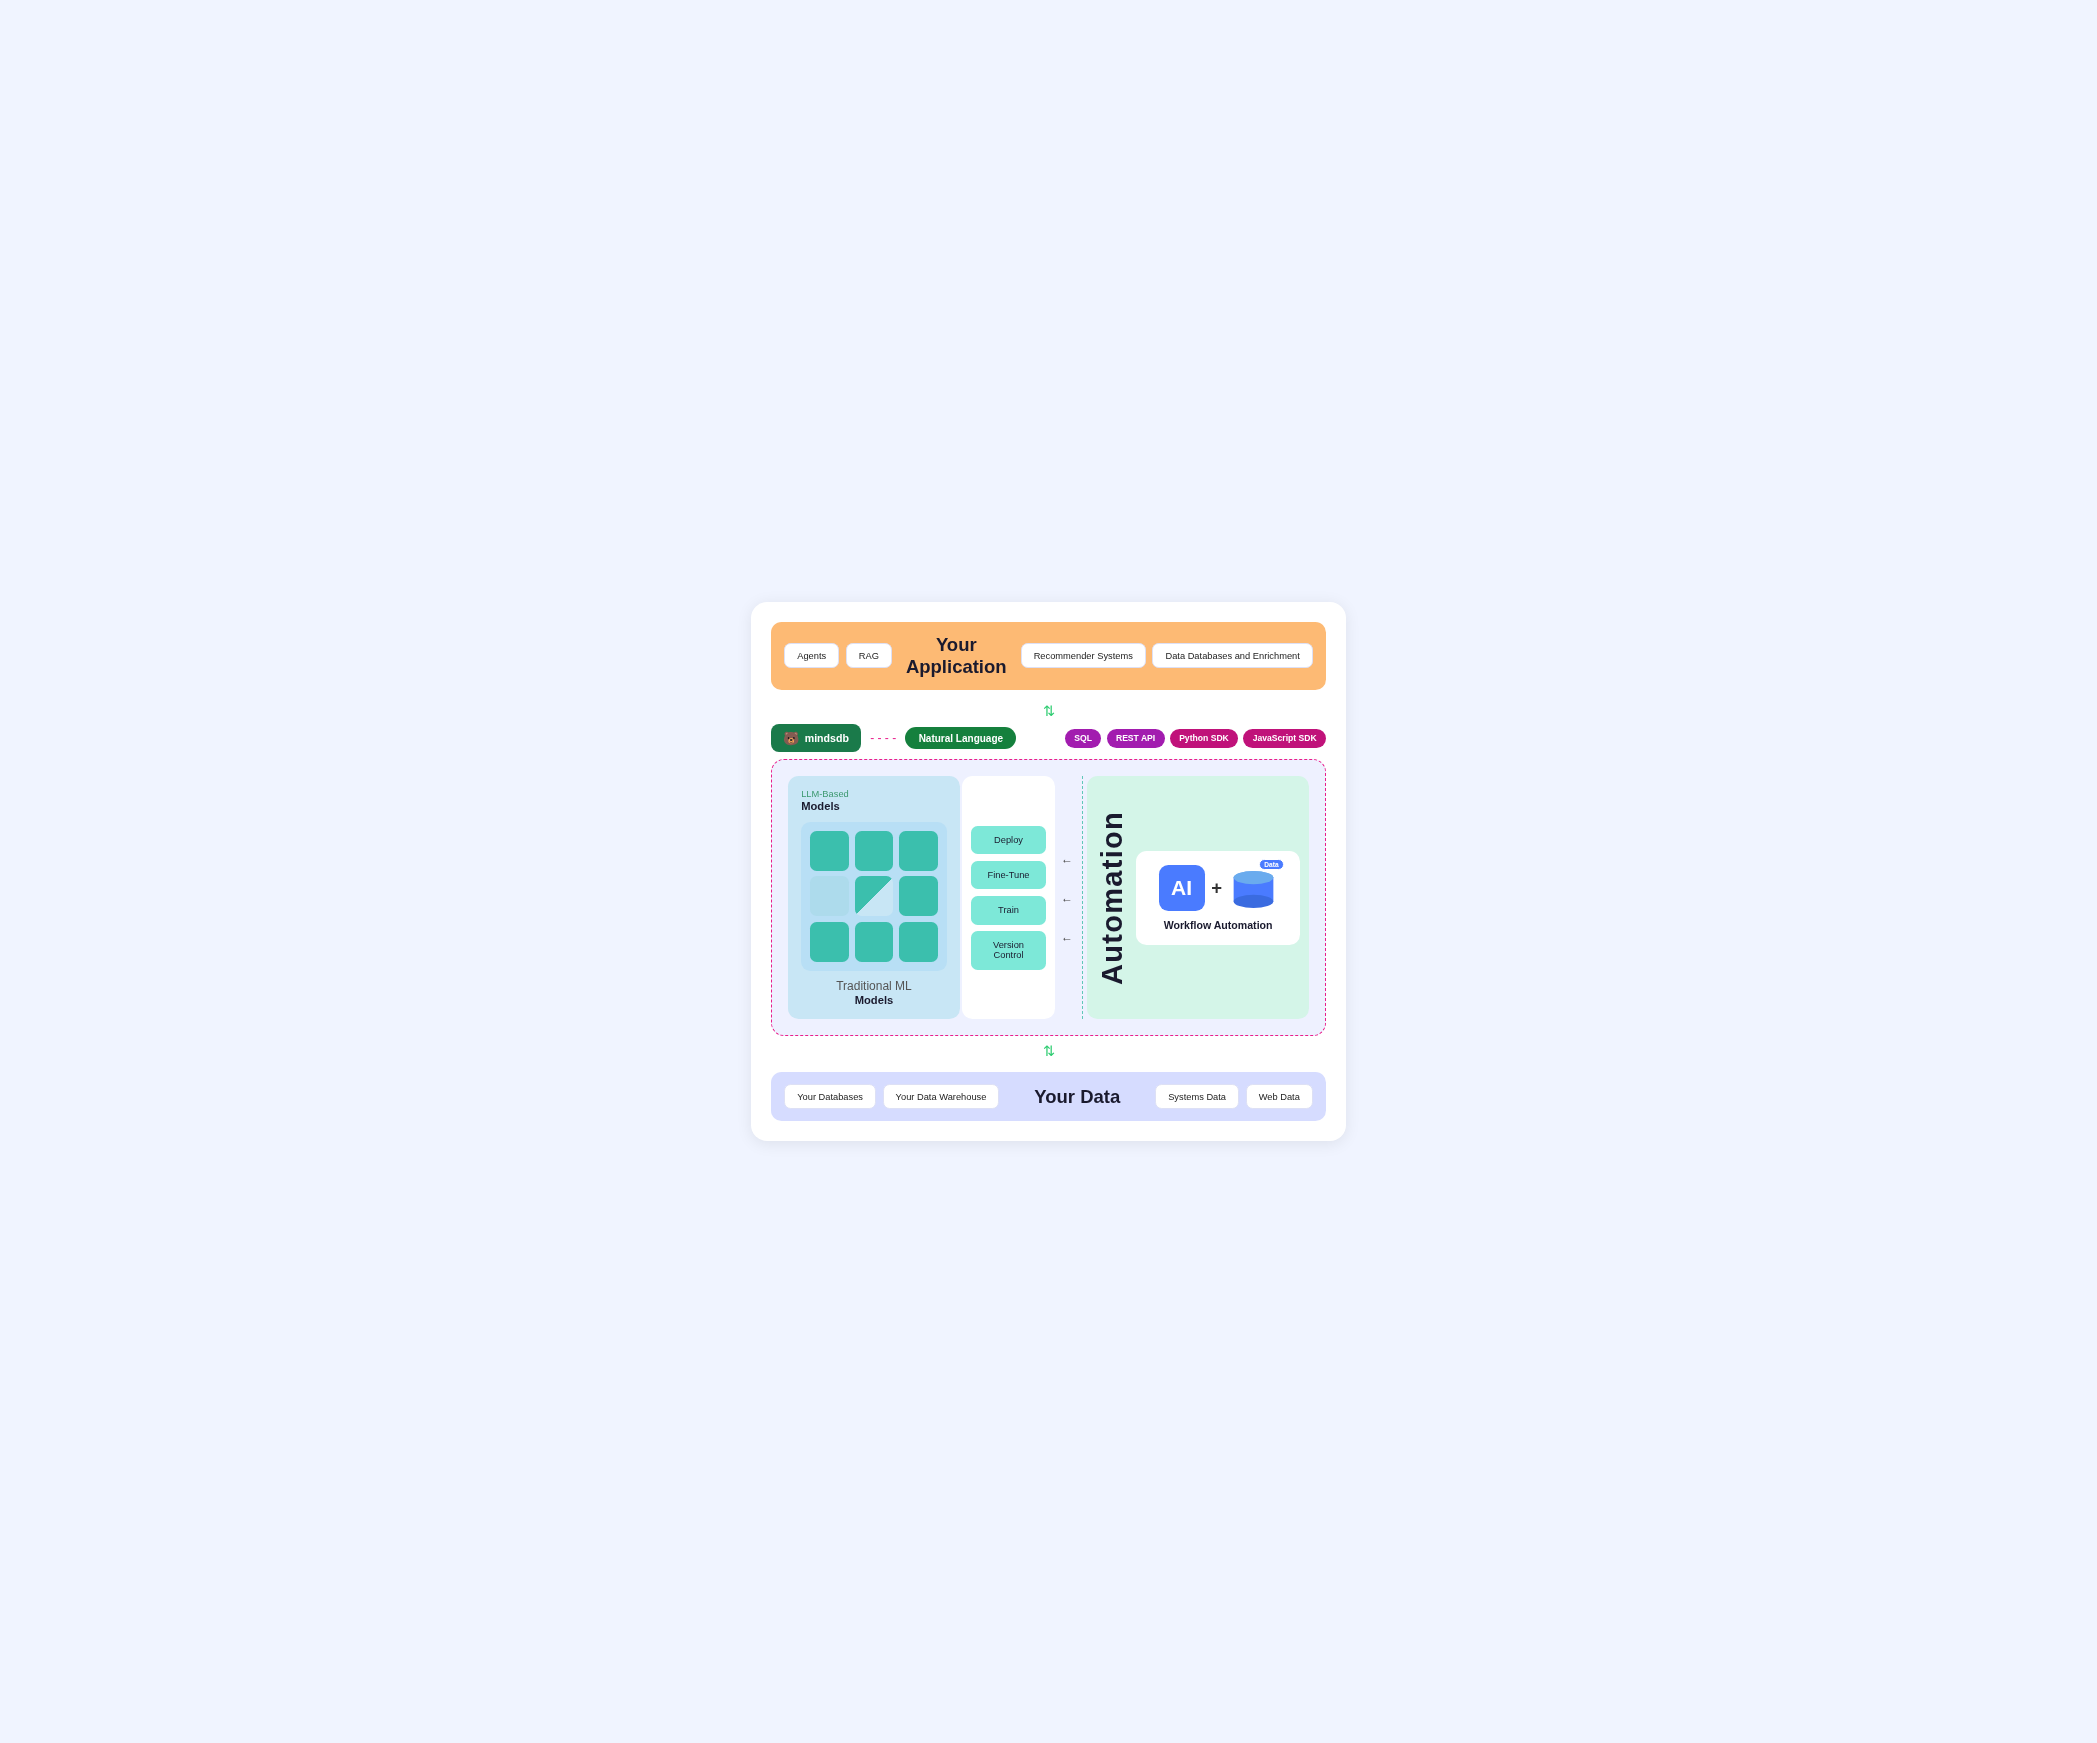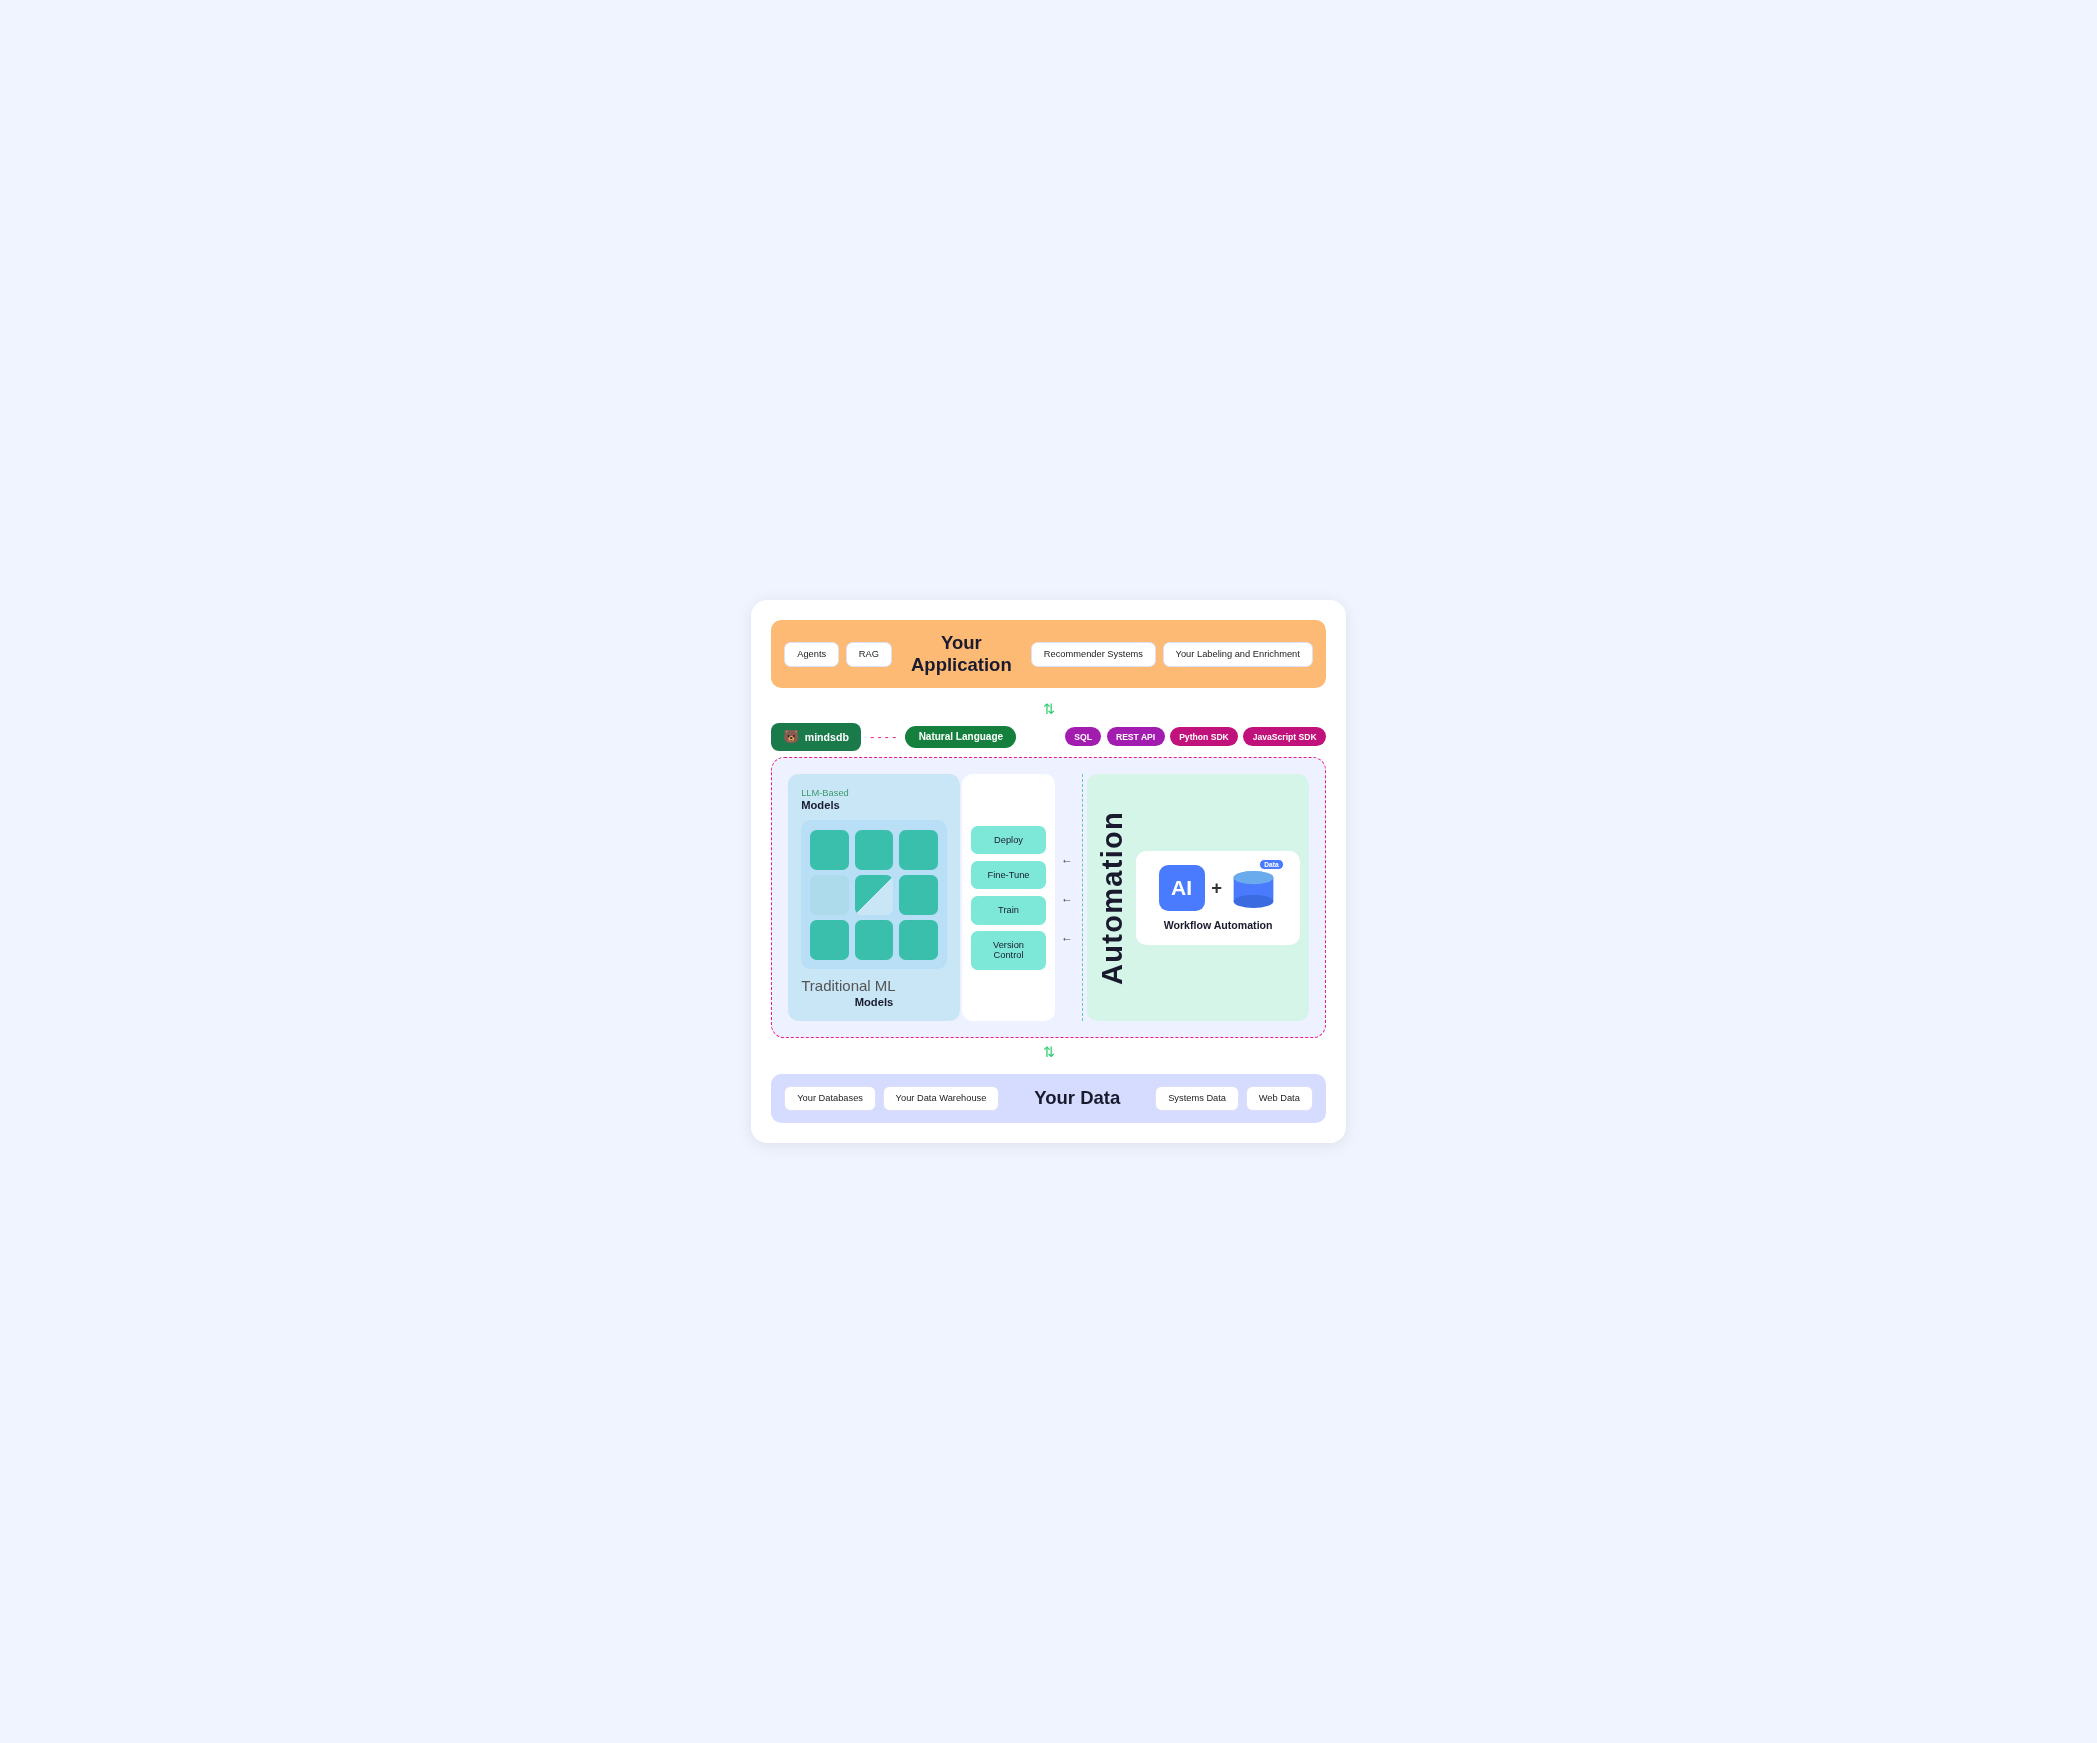--- a/index.html
+++ b/index.html
@@ -171,23 +171,24 @@
     .model-box.faded {
       background: #a8d8e8;
       opacity: 0.7;
     }
     .model-box.diagonal {
       background: linear-gradient(135deg, #3bbfad 50%, #c8e6f5 50%);
     }
 
     .trad-label-top {
       color: #555;
-      font-size: 15px;
+      font-size: 12px;
       font-weight: 500;
       margin-bottom: 1.3px;
+      text-align: center;
     }
     .trad-label-bold {
       color: #1a1a2e;
       font-size: 11.2px;
       font-weight: 800;
       text-align: center;
     }
 
     
     .actions-panel {
@@ -320,21 +321,21 @@
   <div class="top-app-bar">
     <div class="app-tags">
       <div class="app-tag">Agents</div>
       <div class="app-tag">RAG</div>
     </div>
     <div class="app-title">
       <span>Your</span><br><span>Application</span>
     </div>
     <div class="app-right-tags">
       <div class="app-tag">Recommender Systems</div>
-      <div class="app-tag">Your Labeling and Enrichment</div>
+      <div class="app-tag">Data Databases and Enrichment</div>
     </div>
   </div>
 
   <div class="arrow-center">⇅</div>
 
   <div class="mindsdb-row">
     <div class="mindsdb-logo">
       <span class="bear-icon">🐻</span>
       <span>mindsdb</span>
     </div>

